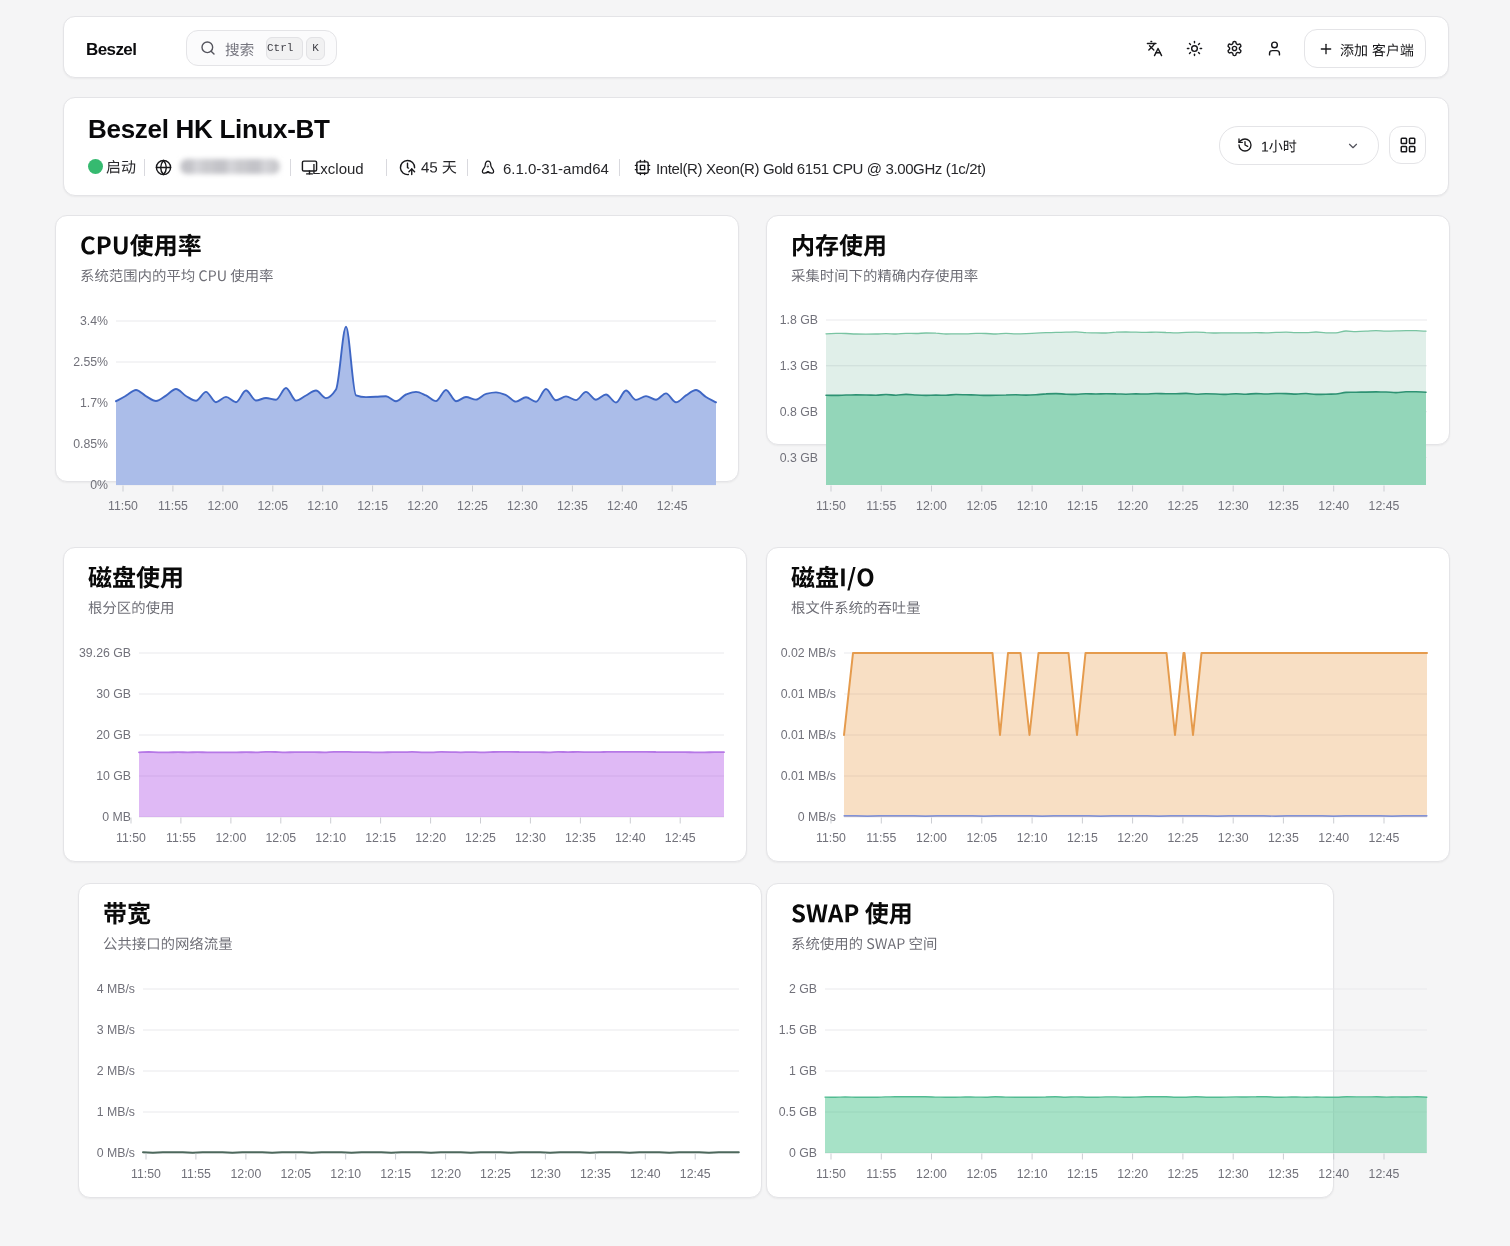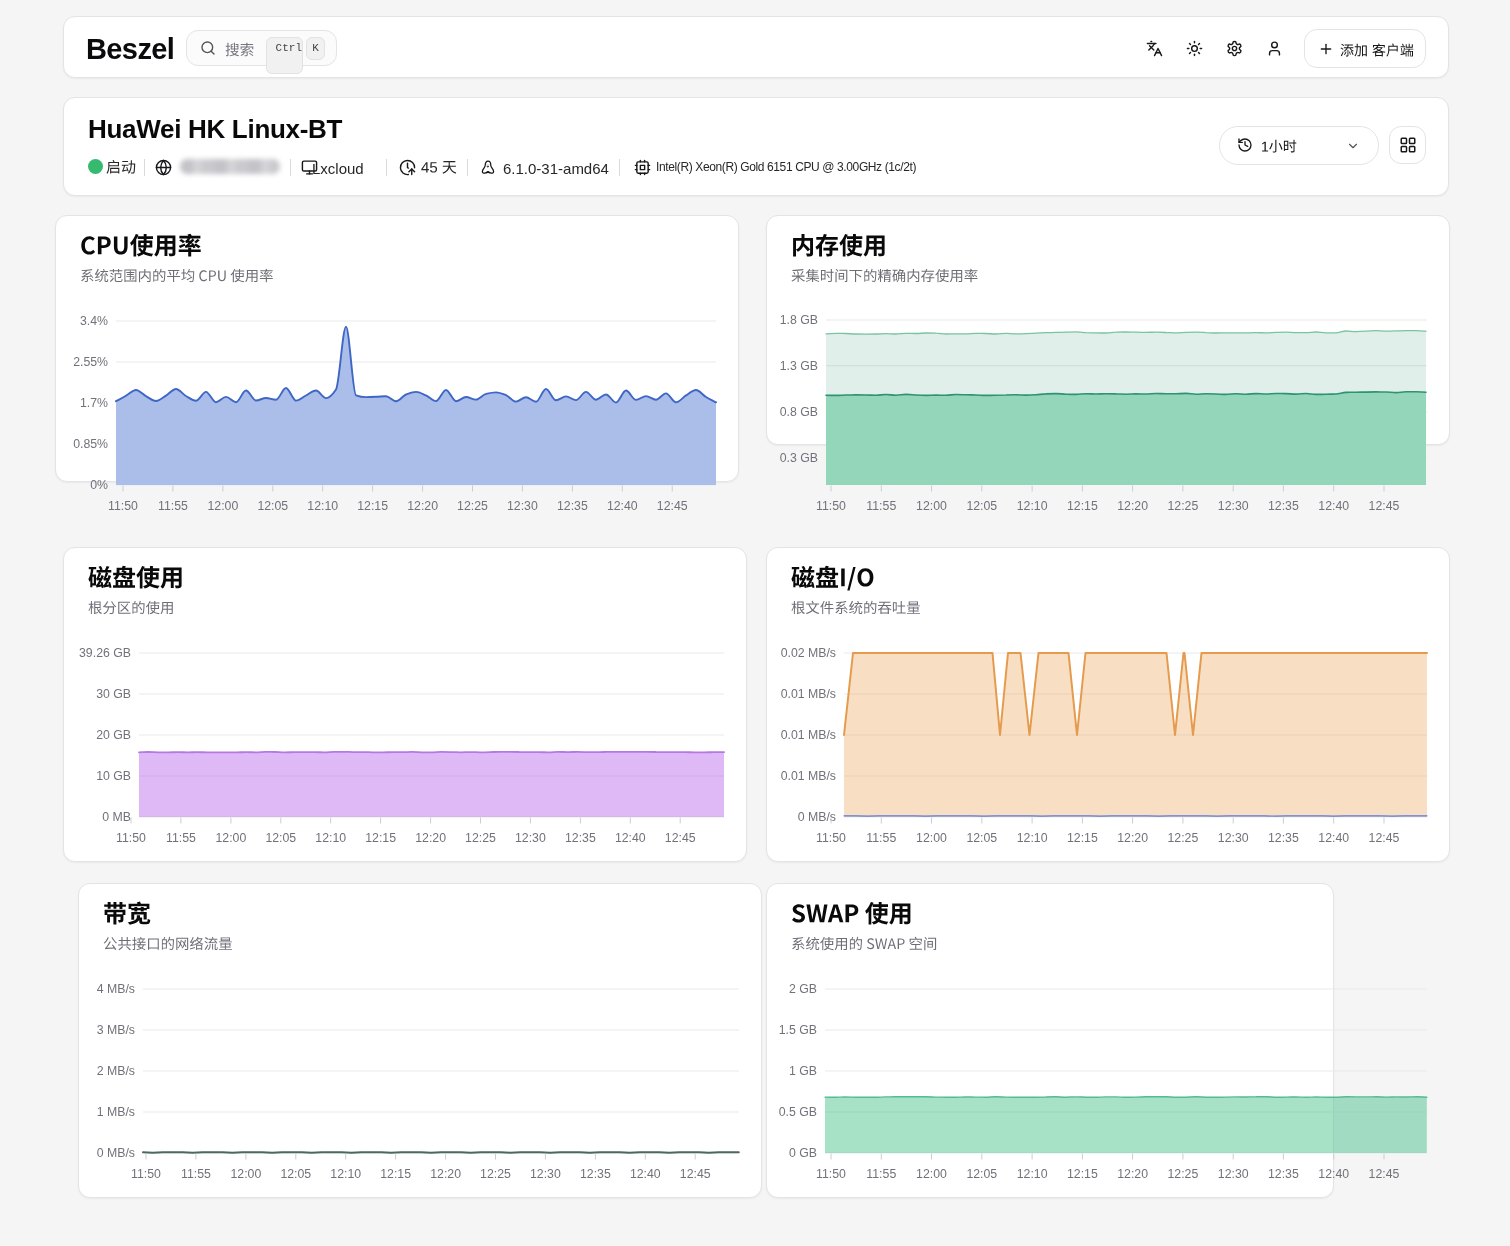--- a/index.html
+++ b/index.html
@@ -1,27 +1,27 @@
 <!DOCTYPE html>
 <html><head><meta charset="utf-8"><style>
 *{margin:0;padding:0;box-sizing:border-box}
 body{width:1510px;height:1246px;background:#f5f5f6;font-family:"Liberation Sans",sans-serif;position:relative;overflow:hidden}
 .card{position:absolute;background:#fff;border:1px solid #e4e4e7;border-radius:12px;box-shadow:0 1px 2px rgba(0,0,0,.05)}
 </style></head><body>
 <div class="card" style="left:63px;top:16px;width:1386px;height:62px">
-<div style="position:absolute;left:22px;top:19px;font-size:29px;font-weight:800;letter-spacing:-.6px;color:#0b0b0d;line-height:27px">Beszel</div>
+<div style="position:absolute;left:22px;top:19px;font-size:17px;font-weight:800;letter-spacing:-.6px;color:#0b0b0d;line-height:27px">Beszel</div>
 <div style="position:absolute;left:122px;top:13px;width:151px;height:36px;border:1px solid #e4e4e7;border-radius:12px;background:#fbfbfc">
 <svg style="position:absolute;left:13px;top:9px" width="16" height="16" viewBox="0 0 24 24" fill="none" stroke="#55555e" stroke-width="2.1" stroke-linecap="round" stroke-linejoin="round">
         <circle cx="11" cy="11" r="8"></circle>
         <path d="m21 21-4.3-4.3"></path>
       </svg>
 <svg style="position:absolute;left:38px;top:7.9px;overflow:visible" width="29" height="22">
         <path transform="translate(0 16.1)" d="M2.4 -12.3V-9.3H0.7V-8.3H2.4V-5.2L0.6 -4.5L0.9 -3.5L2.4 -4.1V-0.2C2.4 0.0 2.4 0.0 2.2 0.0C2.0 0.1 1.5 0.1 0.9 0.0C1.1 0.4 1.2 0.8 1.2 1.1C2.1 1.1 2.6 1.1 3.0 0.9C3.3 0.7 3.5 0.4 3.5 -0.2V-4.5L5.1 -5.1L4.9 -6.1L3.5 -5.5V-8.3H4.9V-9.3H3.5V-12.3ZM5.5 -4.2V-3.3H6.2L6.1 -3.3C6.7 -2.3 7.5 -1.4 8.5 -0.8C7.3 -0.2 5.9 0.1 4.4 0.3C4.6 0.5 4.8 0.9 4.9 1.2C6.6 0.9 8.1 0.5 9.5 -0.2C10.7 0.4 12.0 0.9 13.4 1.1C13.5 0.9 13.8 0.5 14.0 0.2C12.8 0.0 11.6 -0.3 10.5 -0.8C11.7 -1.5 12.7 -2.6 13.3 -4.0L12.6 -4.3L12.5 -4.2H10.0V-5.7H13.4V-11.1H10.6V-10.2H12.4V-8.8H10.6V-8.0H12.4V-6.6H10.0V-12.3H9.0V-6.6H6.7V-7.9H8.3V-8.8H6.7V-10.1C7.4 -10.4 8.2 -10.7 8.9 -11.0L8.1 -11.7C7.5 -11.4 6.6 -11.0 5.7 -10.7V-5.7H9.0V-4.2ZM11.8 -3.3C11.3 -2.5 10.5 -1.8 9.5 -1.3C8.6 -1.8 7.8 -2.5 7.2 -3.3Z M23.8 -1.5C25.1 -0.8 26.6 0.2 27.4 0.8L28.3 0.2C27.5 -0.5 25.9 -1.4 24.7 -2.1ZM18.8 -2.0C18.0 -1.2 16.7 -0.4 15.5 0.2C15.7 0.3 16.1 0.7 16.3 0.9C17.5 0.3 18.9 -0.7 19.8 -1.6ZM17.4 -4.7C17.7 -4.8 18.1 -4.8 20.7 -5.0C19.5 -4.4 18.5 -4.0 18.1 -3.8C17.2 -3.4 16.6 -3.2 16.1 -3.2C16.2 -2.9 16.3 -2.4 16.4 -2.2C16.8 -2.4 17.3 -2.4 21.6 -2.7V-0.1C21.6 0.0 21.5 0.1 21.3 0.1C21.1 0.1 20.3 0.1 19.4 0.1C19.5 0.4 19.7 0.8 19.8 1.1C20.8 1.1 21.6 1.1 22.0 0.9C22.5 0.8 22.7 0.5 22.7 -0.1V-2.8L26.2 -3.0C26.6 -2.6 27.0 -2.2 27.2 -1.8L28.1 -2.4C27.4 -3.2 26.1 -4.4 25.1 -5.3L24.3 -4.8C24.7 -4.5 25.1 -4.1 25.5 -3.7L19.1 -3.4C21.2 -4.2 23.2 -5.1 25.2 -6.3L24.4 -7.0C23.8 -6.6 23.1 -6.2 22.4 -5.8L19.1 -5.6C20.1 -6.1 21.1 -6.7 22.0 -7.4L21.6 -7.7H27.2V-5.9H28.3V-8.7H22.5V-10.0H28.1V-11.0H22.5V-12.3H21.3V-11.0H15.7V-10.0H21.3V-8.7H15.6V-5.9H16.6V-7.7H20.9C19.9 -6.9 18.6 -6.2 18.2 -6.0C17.8 -5.8 17.4 -5.7 17.1 -5.6C17.2 -5.4 17.4 -4.9 17.4 -4.7Z" fill="#75757e"></path>
       </svg>
-<div style="position:absolute;left:79px;top:6px;width:37px;height:37px;border:1px solid #e2e2e5;border-radius:6px;background:#f1f1f2;font-family:'Liberation Mono',monospace;font-size:11px;color:#3f3f46;text-align:right;line-height:20px">Ctrl</div>
+<div style="position:absolute;left:79px;top:6px;width:37px;height:23px;border:1px solid #e2e2e5;border-radius:6px;background:#f1f1f2;font-family:'Liberation Mono',monospace;font-size:11px;color:#3f3f46;text-align:left;line-height:20px">Ctrl</div>
 <div style="position:absolute;left:119px;top:6px;width:19px;height:23px;border:1px solid #e2e2e5;border-radius:6px;background:#f1f1f2;font-family:'Liberation Mono',monospace;font-size:11px;color:#3f3f46;text-align:center;line-height:20px">K</div>
 </div>
 <svg style="position:absolute;left:1082px;top:23px" width="17" height="17" viewBox="0 0 24 24" fill="none" stroke="#18181b" stroke-width="2" stroke-linecap="round" stroke-linejoin="round">
       <path d="m5 8 6 6"></path>
       <path d="m4 14 6-6 2-3"></path>
       <path d="M2 5h12"></path>
       <path d="M7 2h1"></path>
       <path d="m22 22-5-10-5 10"></path>
       <path d="M14 18h6"></path>
     </svg>
@@ -48,21 +48,21 @@
 <svg style="position:absolute;left:13px;top:11px" width="16" height="16" viewBox="0 0 24 24" fill="none" stroke="#18181b" stroke-width="2" stroke-linecap="round" stroke-linejoin="round">
         <path d="M5 12h14"></path>
         <path d="M12 5v14"></path>
       </svg>
 <svg style="position:absolute;left:35px;top:9.6px;overflow:visible" width="74" height="21">
         <path transform="translate(0 15.4)" d="M5.7 -4.0C5.4 -3.0 4.8 -1.8 3.9 -1.1L4.7 -0.5C5.6 -1.3 6.2 -2.6 6.5 -3.7ZM9.0 -3.6C9.4 -2.6 9.8 -1.4 9.9 -0.6L10.8 -0.9C10.6 -1.7 10.2 -2.9 9.8 -3.8ZM10.7 -3.9C11.5 -2.9 12.4 -1.4 12.7 -0.4L13.6 -0.9C13.2 -1.8 12.4 -3.3 11.6 -4.3ZM7.5 -5.6V-0.0C7.5 0.1 7.4 0.2 7.2 0.2C7.0 0.2 6.4 0.2 5.7 0.2C5.9 0.5 6.0 0.8 6.0 1.1C7.0 1.1 7.6 1.1 8.0 1.0C8.3 0.8 8.4 0.5 8.4 -0.0V-5.6ZM1.2 -10.9C2.0 -10.5 3.0 -9.8 3.4 -9.3L4.1 -10.2C3.6 -10.7 2.6 -11.3 1.8 -11.6ZM0.5 -7.1C1.4 -6.7 2.4 -6.1 2.9 -5.7L3.5 -6.5C3.0 -7.0 2.0 -7.5 1.1 -7.9ZM0.8 0.4 1.8 0.9C2.4 -0.3 3.1 -1.9 3.6 -3.3L2.8 -3.9C2.2 -2.4 1.4 -0.7 0.8 0.4ZM4.6 -11.0V-10.0H7.7C7.5 -9.3 7.3 -8.7 7.0 -8.1H3.9V-7.1H6.5C5.8 -6.0 4.9 -5.0 3.6 -4.4C3.8 -4.2 4.1 -3.8 4.2 -3.6C5.8 -4.4 6.9 -5.6 7.7 -7.1H9.5C10.2 -5.7 11.6 -4.4 12.9 -3.8C13.1 -4.0 13.4 -4.4 13.6 -4.6C12.4 -5.1 11.3 -6.0 10.6 -7.1H13.4V-8.1H8.2C8.4 -8.7 8.6 -9.3 8.8 -10.0H12.9V-11.0Z M22.0 -10.0V0.9H23.0V-0.1H25.7V0.8H26.8V-10.0ZM23.0 -1.1V-9.0H25.7V-1.1ZM16.7 -11.6 16.7 -9.1H14.7V-8.1H16.7C16.6 -4.5 16.2 -1.4 14.4 0.4C14.7 0.6 15.0 0.9 15.2 1.1C17.1 -0.9 17.6 -4.3 17.7 -8.1H19.8C19.7 -2.7 19.6 -0.8 19.3 -0.4C19.2 -0.2 19.0 -0.1 18.8 -0.1C18.6 -0.1 18.0 -0.1 17.3 -0.2C17.5 0.1 17.6 0.5 17.6 0.9C18.3 0.9 18.9 0.9 19.3 0.9C19.7 0.8 20.0 0.7 20.2 0.3C20.6 -0.3 20.7 -2.3 20.9 -8.6C20.9 -8.7 20.9 -9.1 20.9 -9.1H17.7L17.8 -11.6Z M36.9 -7.4H41.1C40.5 -6.8 39.8 -6.2 38.9 -5.7C38.1 -6.1 37.4 -6.7 36.8 -7.4ZM37.2 -9.3C36.5 -8.2 35.1 -7.0 33.2 -6.1C33.4 -6.0 33.7 -5.6 33.9 -5.4C34.7 -5.8 35.4 -6.2 36.1 -6.7C36.6 -6.1 37.2 -5.6 37.9 -5.1C36.2 -4.3 34.3 -3.7 32.4 -3.4C32.6 -3.1 32.8 -2.7 32.9 -2.4C33.6 -2.6 34.4 -2.8 35.1 -3.0V1.1H36.2V0.6H41.7V1.1H42.8V-3.1C43.4 -2.9 44.1 -2.8 44.7 -2.7C44.9 -3.0 45.2 -3.4 45.4 -3.7C43.4 -3.9 41.5 -4.4 39.9 -5.1C41.1 -5.9 42.1 -6.8 42.8 -7.9L42.0 -8.3L41.8 -8.2H37.7C37.9 -8.5 38.1 -8.8 38.3 -9.1ZM38.9 -4.5C39.9 -4.0 41.0 -3.5 42.2 -3.2H35.8C36.9 -3.6 37.9 -4.0 38.9 -4.5ZM36.2 -0.3V-2.3H41.7V-0.3ZM37.9 -11.6C38.1 -11.3 38.4 -10.9 38.6 -10.5H33.0V-7.9H34.0V-9.5H43.7V-7.9H44.8V-10.5H39.8C39.6 -10.9 39.2 -11.5 39.0 -11.9Z M49.3 -8.6H56.7V-5.8H49.3L49.3 -6.5ZM52.1 -11.6C52.3 -10.9 52.7 -10.2 52.8 -9.6H48.3V-6.5C48.3 -4.4 48.1 -1.5 46.4 0.6C46.6 0.7 47.1 1.0 47.3 1.2C48.6 -0.5 49.1 -2.8 49.3 -4.8H56.7V-3.9H57.7V-9.6H53.3L53.9 -9.8C53.8 -10.3 53.4 -11.2 53.1 -11.8Z M60.6 -9.1V-8.1H65.3V-9.1ZM61.0 -7.3C61.3 -5.8 61.6 -3.7 61.7 -2.3L62.5 -2.5C62.4 -3.9 62.2 -5.9 61.8 -7.5ZM62.0 -11.3C62.3 -10.7 62.7 -9.8 62.9 -9.3L63.9 -9.6C63.7 -10.1 63.3 -11.0 62.9 -11.6ZM65.6 -4.5V1.1H66.5V-3.6H67.8V1.0H68.6V-3.6H69.9V1.0H70.7V-3.6H72.0V0.1C72.0 0.3 72.0 0.3 71.9 0.3C71.8 0.3 71.4 0.3 71.0 0.3C71.1 0.5 71.3 0.9 71.3 1.1C71.9 1.1 72.3 1.1 72.6 1.0C72.9 0.8 73.0 0.6 73.0 0.2V-4.5H69.4L69.7 -5.8H73.3V-6.7H65.2V-5.8H68.6C68.5 -5.3 68.4 -4.9 68.3 -4.5ZM65.8 -11.1V-7.7H72.8V-11.1H71.8V-8.7H69.7V-11.7H68.7V-8.7H66.7V-11.1ZM63.9 -7.6C63.8 -5.9 63.4 -3.4 63.1 -1.9C62.1 -1.7 61.2 -1.5 60.5 -1.3L60.7 -0.3C62.1 -0.6 63.8 -1.1 65.4 -1.5L65.3 -2.5L63.9 -2.1C64.3 -3.6 64.6 -5.8 64.9 -7.4Z" fill="#18181b"></path>
       </svg>
 </div>
 </div>
 <div class="card" style="left:63px;top:97px;width:1386px;height:99px">
-<div style="position:absolute;left:24px;top:18px;font-size:26px;font-weight:700;letter-spacing:-.3px;color:#09090b;line-height:27px">HuaWei HK Linux-BT</div>
+<div style="position:absolute;left:24px;top:18px;font-size:26px;font-weight:700;letter-spacing:-.3px;color:#09090b;line-height:27px">Beszel HK Linux-BT</div>
 <div style="position:absolute;left:24px;top:61px;width:15px;height:15px;border-radius:50%;background:#36ba70"></div>
 <svg style="position:absolute;left:42px;top:58.0px;overflow:visible" width="30" height="22">
       <path transform="translate(0 16.5)" d="M4.1 -4.7V1.1H5.2V0.2H12.2V1.1H13.3V-4.7ZM5.2 -0.9V-3.6H12.2V-0.9ZM6.5 -12.3C6.9 -11.7 7.2 -11.0 7.4 -10.5H2.3V-6.8C2.3 -4.6 2.1 -1.7 0.5 0.5C0.8 0.6 1.3 1.0 1.5 1.2C3.0 -0.9 3.4 -4.0 3.4 -6.3H13.0V-10.5H8.1L8.6 -10.6C8.4 -11.2 8.0 -12.0 7.6 -12.6ZM3.4 -9.4H11.9V-7.3H3.4Z M16.3 -11.4V-10.4H22.1V-11.4ZM24.8 -12.3C24.8 -11.3 24.8 -10.2 24.8 -9.1H22.6V-8.1H24.7C24.5 -4.6 23.9 -1.5 21.9 0.4C22.2 0.5 22.6 0.9 22.8 1.2C25.0 -0.9 25.6 -4.3 25.8 -8.1H28.0C27.9 -2.7 27.7 -0.7 27.3 -0.3C27.1 -0.1 27.0 -0.1 26.7 -0.1C26.4 -0.1 25.6 -0.1 24.8 -0.1C24.9 0.2 25.1 0.6 25.1 1.0C25.9 1.0 26.7 1.0 27.2 1.0C27.7 0.9 28.0 0.8 28.3 0.4C28.8 -0.3 29.0 -2.4 29.2 -8.6C29.2 -8.7 29.2 -9.1 29.2 -9.1H25.9C25.9 -10.2 25.9 -11.3 25.9 -12.3ZM16.3 -0.7 16.4 -0.7V-0.6C16.7 -0.9 17.2 -1.0 21.4 -2.0L21.7 -1.0L22.7 -1.3C22.4 -2.3 21.7 -4.1 21.1 -5.5L20.2 -5.2C20.5 -4.5 20.8 -3.7 21.1 -2.9L17.5 -2.2C18.1 -3.5 18.7 -5.2 19.1 -6.8H22.4V-7.8H15.8V-6.8H17.9C17.5 -5.0 16.9 -3.2 16.7 -2.7C16.4 -2.2 16.2 -1.8 16.0 -1.7C16.1 -1.4 16.3 -0.9 16.3 -0.7Z" fill="#27272a"></path>
     </svg>
 <div style="position:absolute;left:80px;top:61px;width:1px;height:17px;background:#d9d9de"></div>
 <svg style="position:absolute;left:91px;top:61px" width="17" height="17" viewBox="0 0 24 24" fill="none" stroke="#18181b" stroke-width="2" stroke-linecap="round" stroke-linejoin="round">
       <circle cx="12" cy="12" r="10"></circle>
       <path d="M12 2a14.5 14.5 0 0 0 0 20 14.5 14.5 0 0 0 0-20"></path>
       <path d="M2 12h20"></path>
     </svg>
@@ -99,21 +99,21 @@
       <rect x="9" y="9" width="6" height="6"></rect>
       <path d="M15 2v2"></path>
       <path d="M15 20v2"></path>
       <path d="M2 15h2"></path>
       <path d="M2 9h2"></path>
       <path d="M20 15h2"></path>
       <path d="M20 9h2"></path>
       <path d="M9 2v2"></path>
       <path d="M9 20v2"></path>
     </svg>
-<span style="position:absolute;left:592px;top:62px;font-size:12px;letter-spacing:-.38px;color:#27272a">Intel(R) Xeon(R) Gold 6151 CPU @ 3.00GHz (1c/2t)</span>
+<span style="position:absolute;left:592px;top:62px;font-size:15px;letter-spacing:-.38px;color:#27272a">Intel(R) Xeon(R) Gold 6151 CPU @ 3.00GHz (1c/2t)</span>
 <div style="position:absolute;left:1155px;top:28px;width:160px;height:39px;border:1px solid #e4e4e7;border-radius:19px;background:#fff">
 <svg style="position:absolute;left:17px;top:10px" width="16" height="16" viewBox="0 0 24 24" fill="none" stroke="#18181b" stroke-width="2" stroke-linecap="round" stroke-linejoin="round">
         <path d="M3 12a9 9 0 1 0 9-9 9.75 9.75 0 0 0-6.74 2.74L3 8"></path>
         <path d="M3 3v5h5"></path>
         <path d="M12 7v5l4 2"></path>
       </svg>
 <svg style="position:absolute;left:41px;top:8.6px;overflow:visible" width="36" height="21">
         <path transform="translate(0 15.4)" d="M1.1 0.0V-1.0H3.5V-8.5L1.3 -6.9V-8.1L3.6 -9.6H4.8V-1.0H7.1V0.0Z M14.3 -11.6V-0.3C14.3 -0.1 14.2 0.0 13.9 0.0C13.6 0.1 12.6 0.1 11.6 0.0C11.7 0.3 11.9 0.8 12.0 1.1C13.3 1.1 14.2 1.1 14.7 0.9C15.2 0.8 15.4 0.4 15.4 -0.3V-11.6ZM17.7 -8.0C18.9 -6.0 20.0 -3.4 20.3 -1.7L21.5 -2.2C21.1 -3.8 19.9 -6.4 18.7 -8.4ZM10.6 -8.3C10.3 -6.4 9.5 -4.0 8.2 -2.5C8.5 -2.4 9.0 -2.1 9.2 -1.9C10.5 -3.5 11.3 -6.0 11.8 -8.1Z M28.4 -6.3C29.2 -5.2 30.1 -3.8 30.6 -2.9L31.5 -3.4C31.0 -4.3 30.0 -5.7 29.3 -6.8ZM26.3 -5.6V-2.4H23.9V-5.6ZM26.3 -6.6H23.9V-9.6H26.3ZM22.9 -10.6V-0.4H23.9V-1.5H27.3V-10.6ZM32.5 -11.7V-9.0H27.9V-7.9H32.5V-0.5C32.5 -0.2 32.4 -0.1 32.1 -0.1C31.8 -0.1 30.7 -0.1 29.7 -0.1C29.8 0.2 30.0 0.7 30.0 1.0C31.4 1.0 32.3 1.0 32.8 0.8C33.4 0.6 33.5 0.3 33.5 -0.5V-7.9H35.3V-9.0H33.5V-11.7Z" fill="#18181b"></path>
       </svg>
 <svg style="position:absolute;left:126px;top:12px" width="14" height="14" viewBox="0 0 24 24" fill="none" stroke="#52525b" stroke-width="2" stroke-linecap="round" stroke-linejoin="round">

